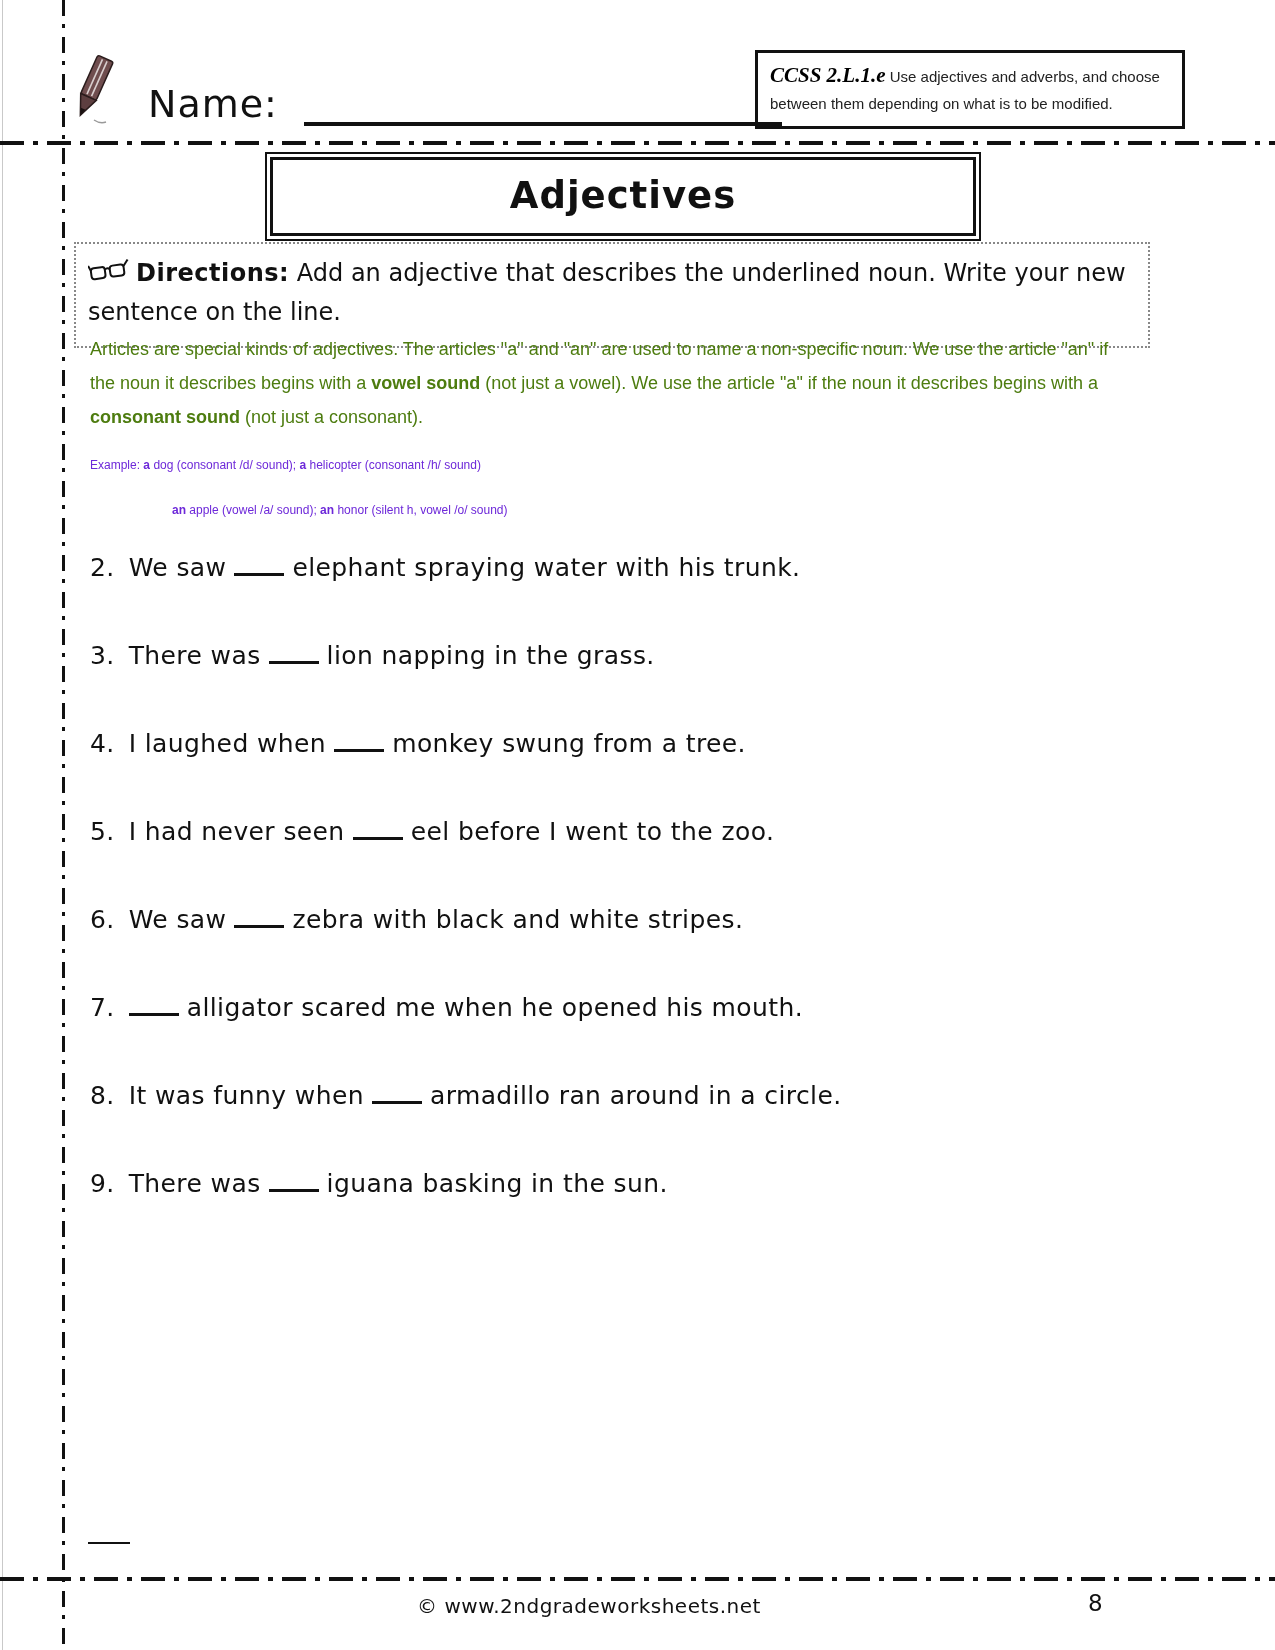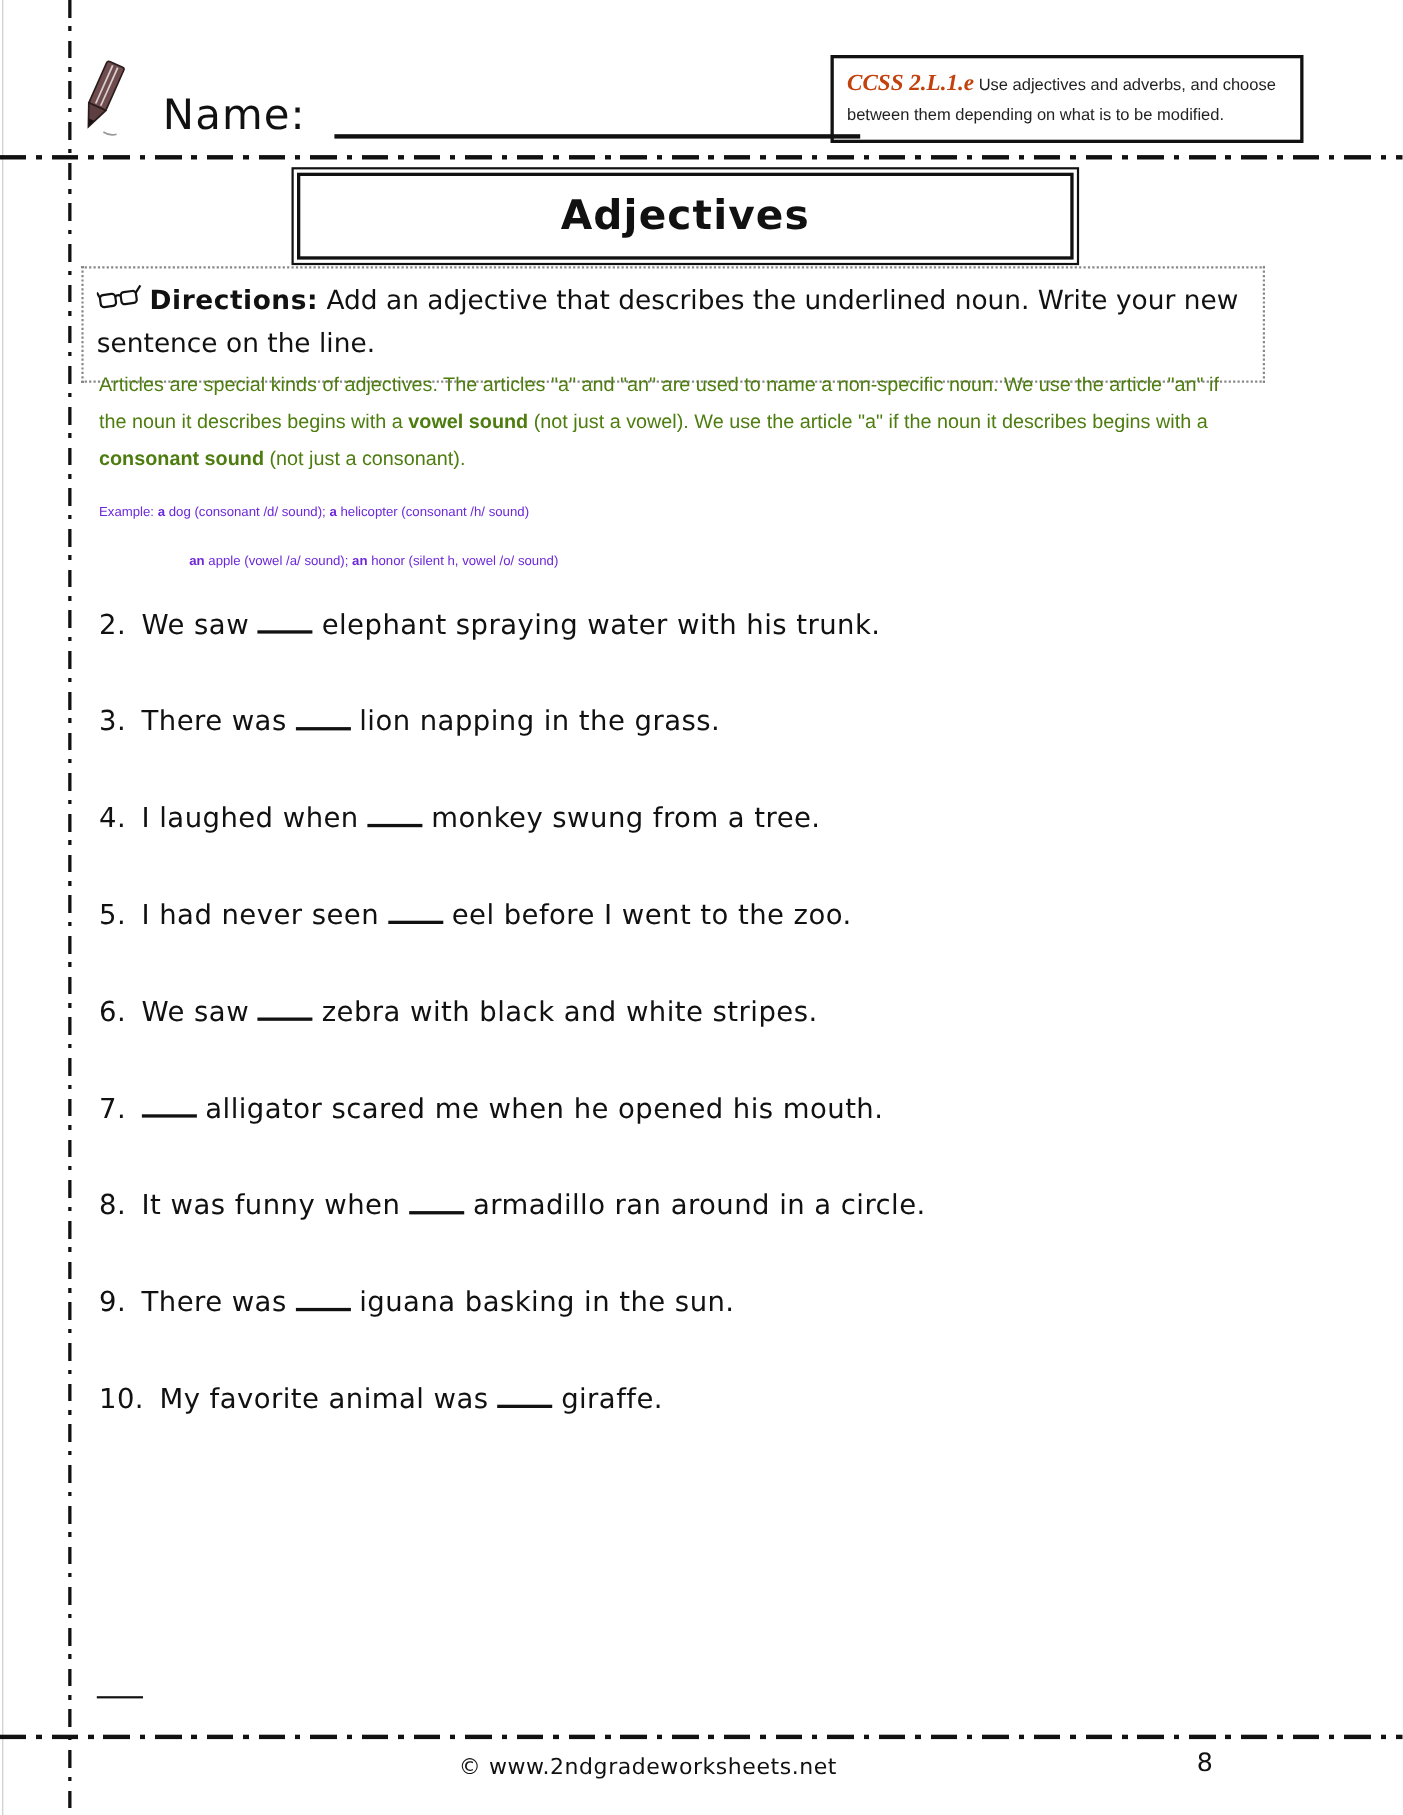--- a/index.html
+++ b/index.html
@@ -26,21 +26,21 @@
   .pencil{width:46px;height:76px;margin-right:6px;}
   .name-label{font-size:38px;letter-spacing:1px;}
   .name-line{width:478px;border-bottom:4px solid #111;height:44px;}
 
   
   .ccss-box{
     position:absolute;left:755px;top:50px;width:400px;padding:9px 12px;
     border:3px solid #111;font-family:"Liberation Sans",sans-serif;
     font-size:15px;line-height:27px;color:#222;
   }
-  .ccss-code{font-family:"Liberation Serif",serif;font-style:italic;font-weight:bold;font-size:21px;color:#c2410c;}
+  .ccss-code{font-family:"Liberation Serif",serif;font-style:italic;font-weight:bold;font-size:21px;color:#000000;}
 
   
   .title-outer{
     position:absolute;left:265px;top:152px;width:706px;
     border:2px solid #111;padding:3px;
   }
   .title-inner{
     border:3px solid #111;text-align:center;
     font-size:37px;font-weight:bold;letter-spacing:1px;padding:14px 0 16px 0;
   }
@@ -145,19 +145,18 @@
 
 <div class="questions">
   <div class="q-row"><span class="q-num">2.</span><span>We saw</span><span class="blank"></span><span>elephant spraying water with his trunk.</span></div>
   <div class="q-row"><span class="q-num">3.</span><span>There was</span><span class="blank"></span><span>lion napping in the grass.</span></div>
   <div class="q-row"><span class="q-num">4.</span><span>I laughed when</span><span class="blank"></span><span>monkey swung from a tree.</span></div>
   <div class="q-row"><span class="q-num">5.</span><span>I had never seen</span><span class="blank"></span><span>eel before I went to the zoo.</span></div>
   <div class="q-row"><span class="q-num">6.</span><span>We saw</span><span class="blank"></span><span>zebra with black and white stripes.</span></div>
   <div class="q-row"><span class="q-num">7.</span><span></span><span class="blank" style="margin-left:0;"></span><span>alligator scared me when he opened his mouth.</span></div>
   <div class="q-row"><span class="q-num">8.</span><span>It was funny when</span><span class="blank"></span><span>armadillo ran around in a circle.</span></div>
   <div class="q-row"><span class="q-num">9.</span><span>There was</span><span class="blank"></span><span>iguana basking in the sun.</span></div>
-  <div class="q-row"><span class="q-num">10.</span><span>My favorite animal was</span><span class="blank"></span><span>giraffe.</span></div>
 </div>
 
 <div class="self-check"><span class="check-blank"></span></div>
 
 <div class="footer-copy">© www.2ndgradeworksheets.net</div>
 <div class="footer-page">8</div>
 
 </body></html>

